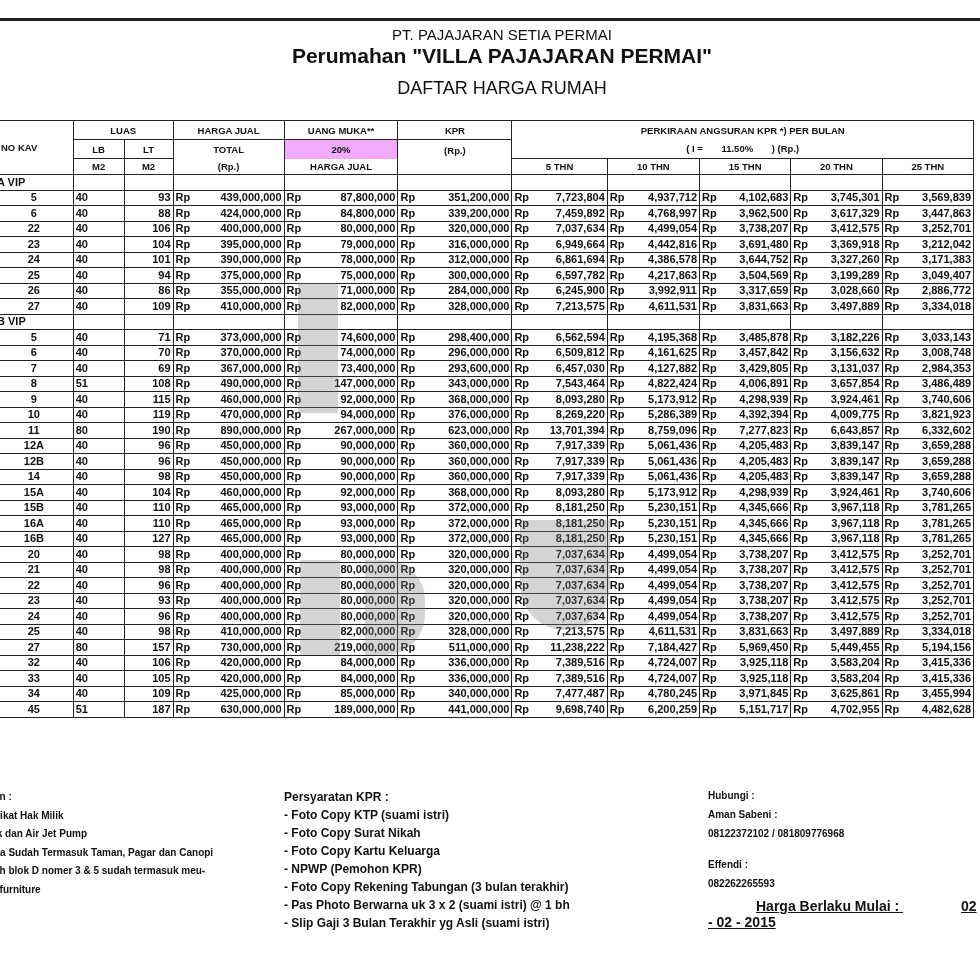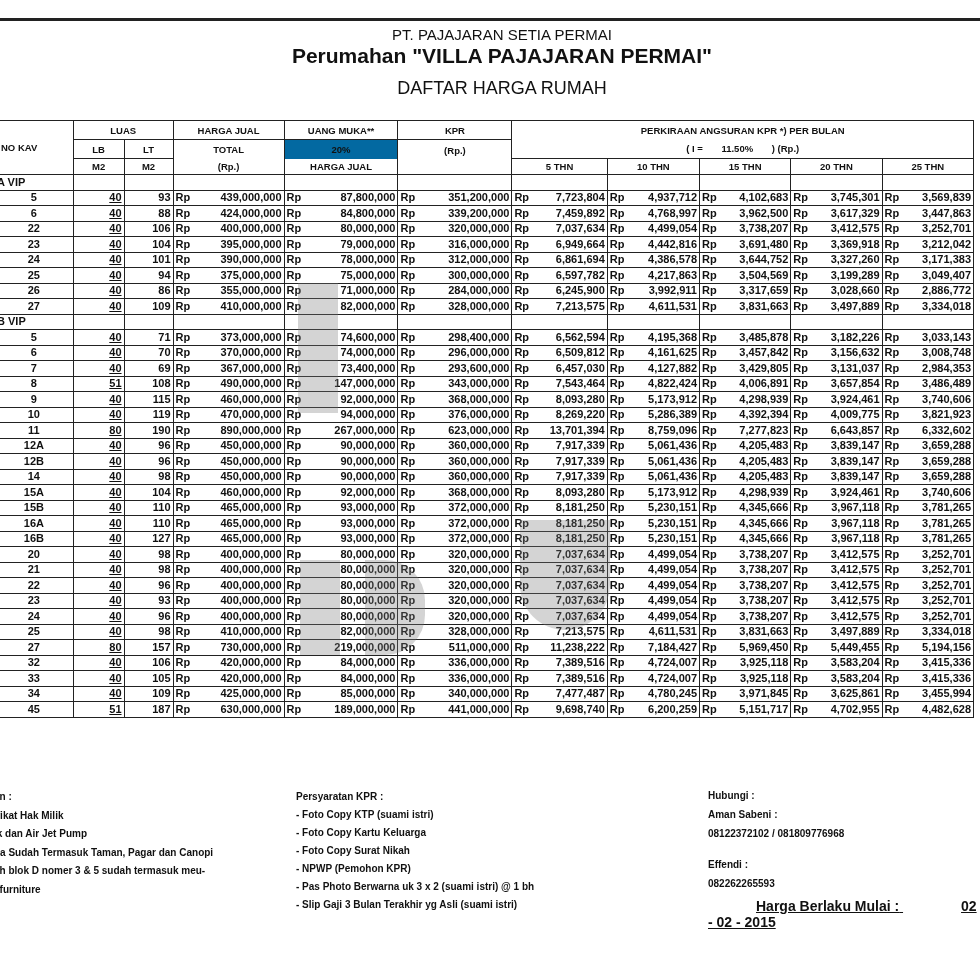--- a/index.html
+++ b/index.html
@@ -5,29 +5,29 @@
   html,body{margin:0;padding:0;background:#fff;}
   body{width:980px;height:980px;overflow:hidden;position:relative;font-family:"Liberation Sans Narrow","Liberation Sans",sans-serif;color:#111;}
   .topline{position:absolute;left:0;top:18px;width:980px;height:3px;background:#222;}
   .hdr{position:absolute;left:12px;width:980px;text-align:center;}
   .h1{top:26px;font-size:15px;letter-spacing:0;}
   .h2{top:44px;font-size:21px;font-weight:bold;}
   .h3{top:78px;font-size:18px;}
   table.prices{position:absolute;left:-6px;top:120px;border-collapse:collapse;font-size:11px;font-weight:bold;table-layout:fixed;}
   table.prices td{border:1.4px solid #222;padding:0 2px;height:14.5px;line-height:13px;white-space:nowrap;overflow:hidden;}
   .hd td{font-size:9.5px;text-align:center;font-weight:bold;}
-  td.c{text-align:right;text-decoration:underline;}
+  td.c{text-align:left;}
   td.r{text-align:right;}
   td.rp{border-right:none !important;text-align:left;}
   td.amt{border-left:none !important;text-align:right;}
   td.kav{text-align:center;}
   td.sec{text-align:left;padding-left:6px;}
   .wm{position:absolute;background:rgba(120,120,120,0.32);pointer-events:none;}
   .notes{position:absolute;left:-6px;top:788px;font-size:10px;font-weight:bold;line-height:18.5px;}
-  .req{position:absolute;left:296px;top:788px;font-size:10px;font-weight:bold;line-height:18px;}
+  .req{position:absolute;left:284px;top:788px;font-size:12px;font-weight:bold;line-height:18px;}
   .contact{position:absolute;left:708px;top:786px;font-size:10px;font-weight:bold;line-height:19px;}
   .contact .gap{height:12px;}
   .valid{position:absolute;left:708px;top:898px;font-size:14px;font-weight:bold;text-decoration:underline;}
   .valid span{margin-left:10px;padding-left:48px;}
 </style>
 </head>
 <body>
 
 <div class="topline"></div>
 <div class="hdr h1">PT. PAJAJARAN SETIA PERMAI</div>
@@ -62,21 +62,21 @@
       <td colspan="2">LUAS</td>
       <td colspan="2">HARGA JUAL</td>
       <td colspan="2">UANG MUKA**</td>
       <td colspan="2">KPR</td>
       <td colspan="10" style="border-bottom:none">PERKIRAAN ANGSURAN KPR *) PER BULAN</td>
     </tr>
     <tr class="hd" style="height:19px">
       <td>LB</td>
       <td>LT</td>
       <td colspan="2" style="border-bottom:none">TOTAL</td>
-      <td colspan="2" style="border-bottom:none;background:#0369a1">20%</td>
+      <td colspan="2" style="border-bottom:none;background:#f0abfc">20%</td>
       <td colspan="2" rowspan="2" style="vertical-align:top;padding-top:4px">(Rp.)</td>
       <td colspan="10" style="border-top:none">
         <span>( I =</span>
         <span style="margin:0 16px">11.50%</span>
         <span>) (Rp.)</span>
       </td>
     </tr>
     <tr class="hd" style="height:16px">
       <td>M2</td>
       <td>M2</td>
@@ -822,23 +822,24 @@
   <div>ifikat Hak Milik</div>
   <div>ik dan Air Jet Pump</div>
   <div>ga Sudah Termasuk Taman, Pagar dan Canopi</div>
   <div>ah blok D nomer 3 &amp; 5 sudah termasuk meu-</div>
   <div>/ furniture</div>
 </div>
 
 <div class="req">
   <div>Persyaratan KPR :</div>
   <div>- Foto Copy KTP (suami istri)</div>
+  <div>- Foto Copy Surat Nikah</div>
   <div>- Foto Copy Kartu Keluarga</div>
-  <div>- Foto Copy Surat Nikah</div>
   <div>- NPWP (Pemohon KPR)</div>
+  <div>- Foto Copy Rekening Tabungan (3 bulan terakhir)</div>
   <div>- Pas Photo Berwarna uk 3 x 2 (suami istri) @ 1 bh</div>
   <div>- Slip Gaji 3 Bulan Terakhir yg Asli (suami istri)</div>
 </div>
 
 <div class="contact">
   <div>Hubungi :</div>
   <div>Aman Sabeni :</div>
   <div>08122372102 / 081809776968</div>
   <div class="gap"></div>
   <div>Effendi :</div>

